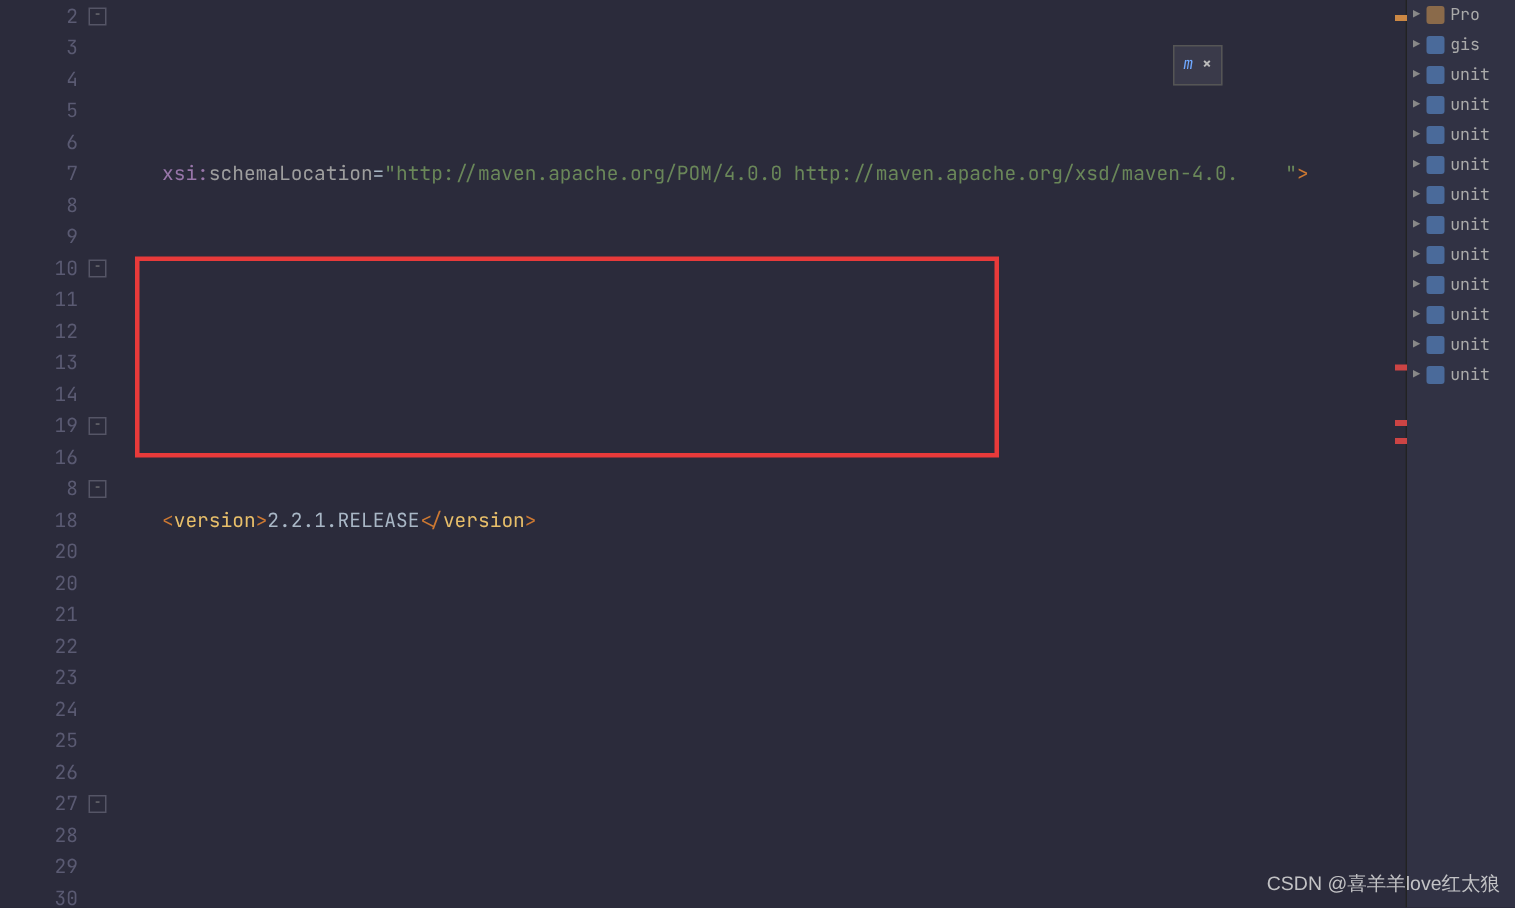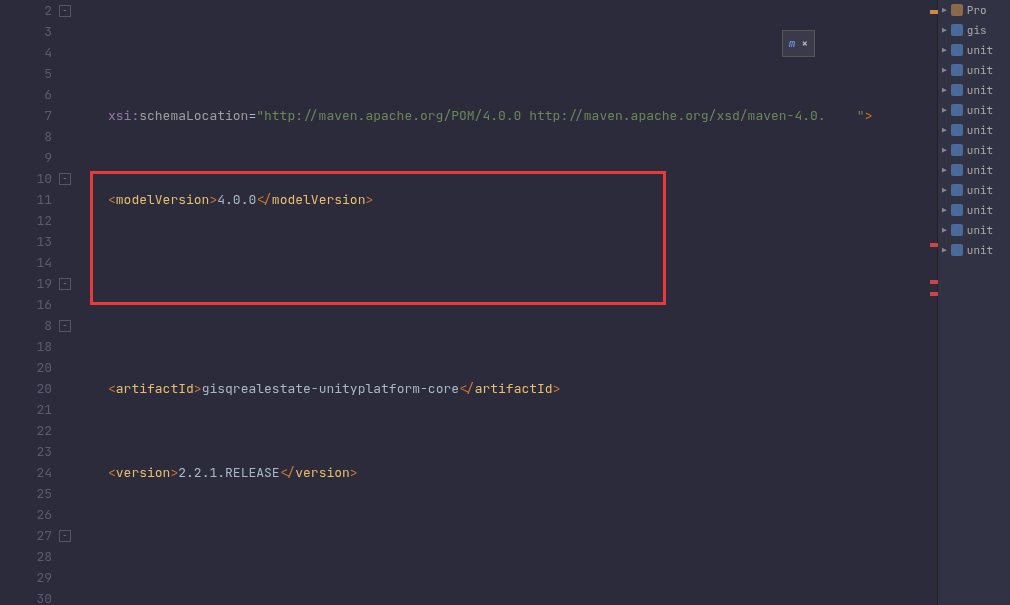--- a/index.html
+++ b/index.html
@@ -75,26 +75,24 @@
       <div class="fold" style="top: 320px;">−</div>
       <div class="fold" style="top: 530px;">−</div>
     </div>
 
   <div class="code" id="code">
 
     
     
     <div class="line i2"><span class="ns">xsi:</span><span class="attr">schemaLocation</span><span class="eq">=</span><span class="str">"http://maven.apache.org/POM/4.0.0 http://maven.apache.org/xsd/maven-4.0.    "</span><span class="op">&gt;</span></div>
     
-    <div class="line i2"><span class="op">&lt;</span><span class="tag">modelVersion</span><span class="op">&gt;</span><span class="txt">4.0.0</span><span class="op">&lt;/</span><span class="tag">modelVersion</span><span class="op">&gt;</span></div>
     
     <div class="line"></div>
     
     
-    <div class="line i2"><span class="op">&lt;</span><span class="tag">artifactId</span><span class="op">&gt;</span><span class="txt">gisqrealestate-unityplatform-core</span><span class="op">&lt;/</span><span class="tag">artifactId</span><span class="op">&gt;</span></div>
     
     <div class="line i2"><span class="op">&lt;</span><span class="tag">version</span><span class="op">&gt;</span><span class="txt">2.2.1.RELEASE</span><span class="op">&lt;/</span><span class="tag">version</span><span class="op">&gt;</span></div>
     
     
     
     
     
     
     
     
@@ -195,13 +193,14 @@
         <span class="ficon "></span>
         <span class="sname">unit</span>
       </div>
       <div class="srow">
         <span class="tri">▶</span>
         <span class="ficon "></span>
         <span class="sname">unit</span>
       </div>
     </div>
 
+  <div class="watermark">CSDN @喜羊羊love红太狼</div>
 </div>
 
 </body></html>

